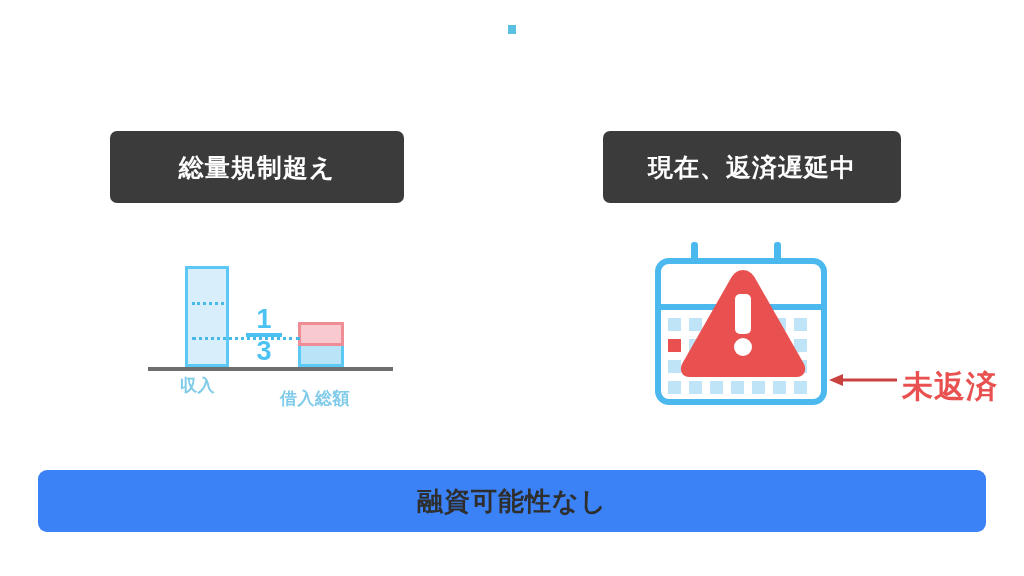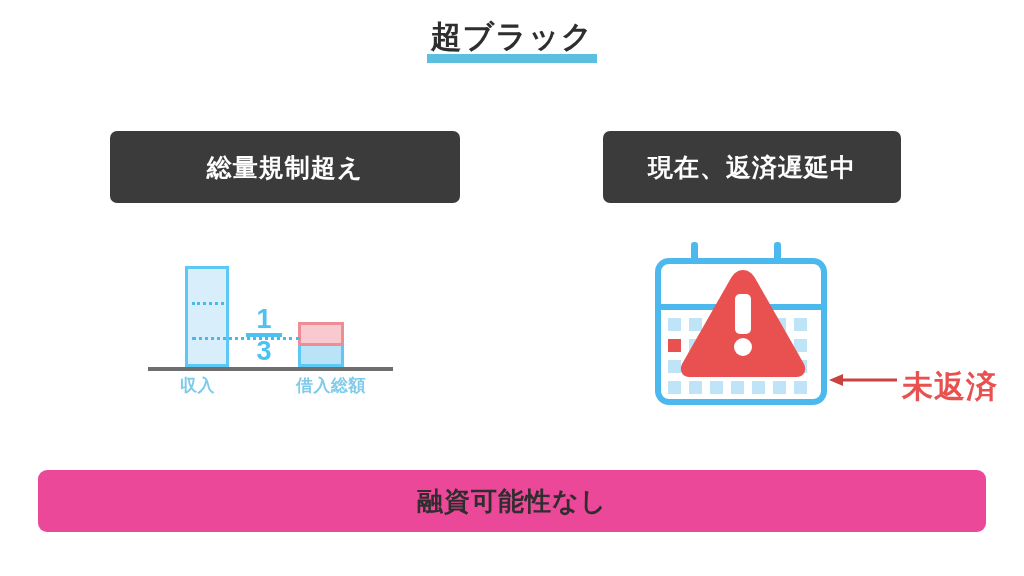--- a/index.html
+++ b/index.html
@@ -52,21 +52,21 @@
     font-weight: bold;
     letter-spacing: 1px;
     display: flex;
     align-items: center;
     justify-content: center;
     text-align: center;
   }
   #label-box-left {
     left: 110px;
     top: 131px;
-    width: 350px;
+    width: 294px;
     height: 72px;
   }
   #label-box-right {
     left: 603px;
     top: 131px;
     width: 298px;
     height: 72px;
   }
 
   
@@ -159,21 +159,21 @@
   .axis-label {
     position: absolute;
     top: 124px;
     color: #7fcbe9;
     font-size: 17px;
     font-weight: bold;
     letter-spacing: 0.5px;
     white-space: nowrap;
   }
   #axis-label-income { left: 40px; width: 54px; }
-  #axis-label-debt   { left: 150px; width: 82px; text-align: center; }
+  #axis-label-debt   { left: 140px; width: 82px; text-align: left; margin-top: 13px; }
 
   
   #calendar-illustration {
     position: absolute;
     left: 650px;
     top: 238px;
     width: 300px;
     height: 175px;
   }
   #calendar-ring-left, #calendar-ring-right {
@@ -249,39 +249,38 @@
     white-space: nowrap;
   }
 
   
   #result-banner {
     position: absolute;
     left: 38px;
     top: 470px;
     width: 948px;
     height: 62px;
-    background: #ec4899;
+    background: #3b82f6;
     border-radius: 9px;
     display: flex;
     align-items: center;
     justify-content: center;
   }
   #result-banner-text {
     font-size: 26px;
     font-weight: bold;
     color: #2e2e2e;
     letter-spacing: 1px;
   }
 </style>
 </head>
 <body>
 
 <div id="title-block">
   <span id="title-text">
-    <span>超ブラック</span>
     <span id="title-underline"></span>
   </span>
 </div>
 
 <div class="label-box" id="label-box-left">
   <span>総量規制超え</span>
 </div>
 
 <div class="label-box" id="label-box-right">
   <span>現在、返済遅延中</span>

